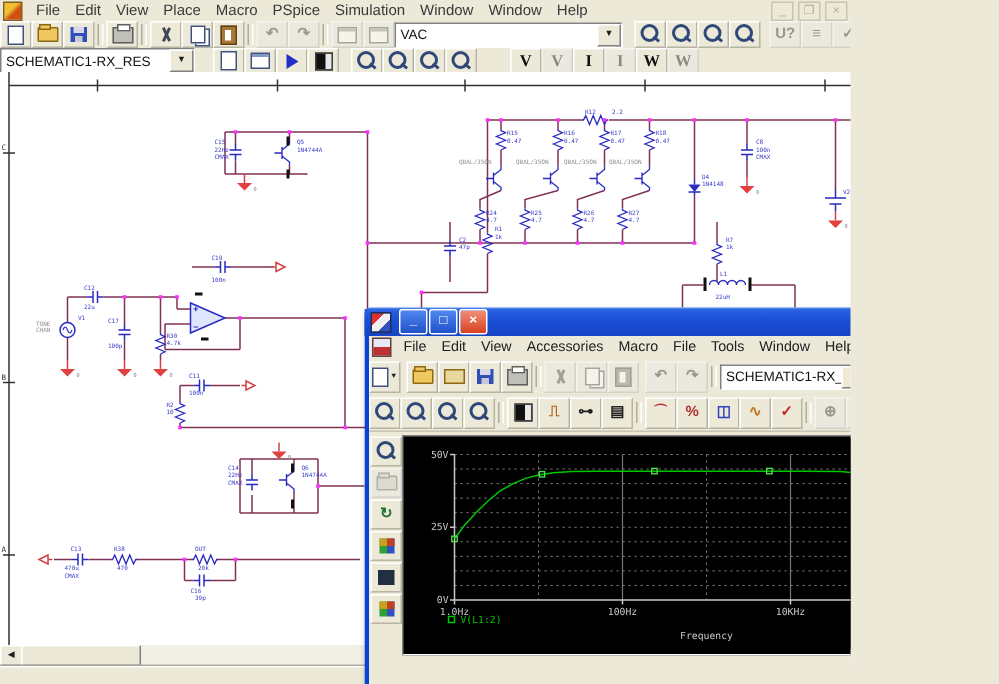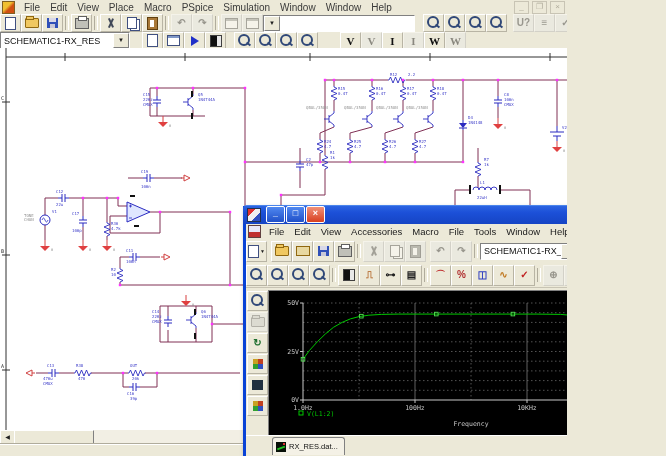--- a/index.html
+++ b/index.html
@@ -157,20 +157,21 @@
         <span class="ig " style="">↷</span>
       </span>
       <span class="tsep"></span>
       <span class="tbtn gray">
         <span class="ic-win"></span>
       </span>
       <span class="tbtn gray">
         <span class="ic-win"></span>
       </span>
       <span class="combo" style="width:150px">
+        <span class="cval">VAC</span>
         <span class="dd">▼</span>
       </span>
       <span class="tgap" style="width:8px"></span>
       <span class="tbtn">
         <span class="ic-mag"></span>
       </span>
       <span class="tbtn">
         <span class="ic-mag"></span>
       </span>
       <span class="tbtn">
@@ -751,21 +752,15 @@
           <rect x="313.51799036886064" y="25.689999999999994" width="3.6" height="3.6" fill="none" stroke="#50e050" stroke-width=".9"></rect>
           <rect x="347.77990077141925" y="92.62" width="3.6" height="3.6" fill="none" stroke="#50e050" stroke-width=".9"></rect>
           <rect x="29" y="119" width="4" height="4" fill="none" stroke="#00c800"></rect>
           <text x="37" y="123.5" font-size="6.5" fill="#00c800">V(L1:2)</text>
           <text x="201" y="134" font-size="6.5" fill="#c8c8c8" text-anchor="middle">Frequency</text>
         </svg>
     </div>
     <div id="pvscroll" class="abs">
       <span class="sbtn" style="left:0;bottom:0;width:7px;height:8px;line-height:7px;font-size:5px;">▼</span>
     </div>
-    <div id="ptabrow" class="abs">
-      <span id="ptab">
-        <span class="tabicon"></span>
-        <span>RX_RES.dat...</span>
-      </span>
-    </div>
   </div>
 
 </div>
 
 </body></html>

